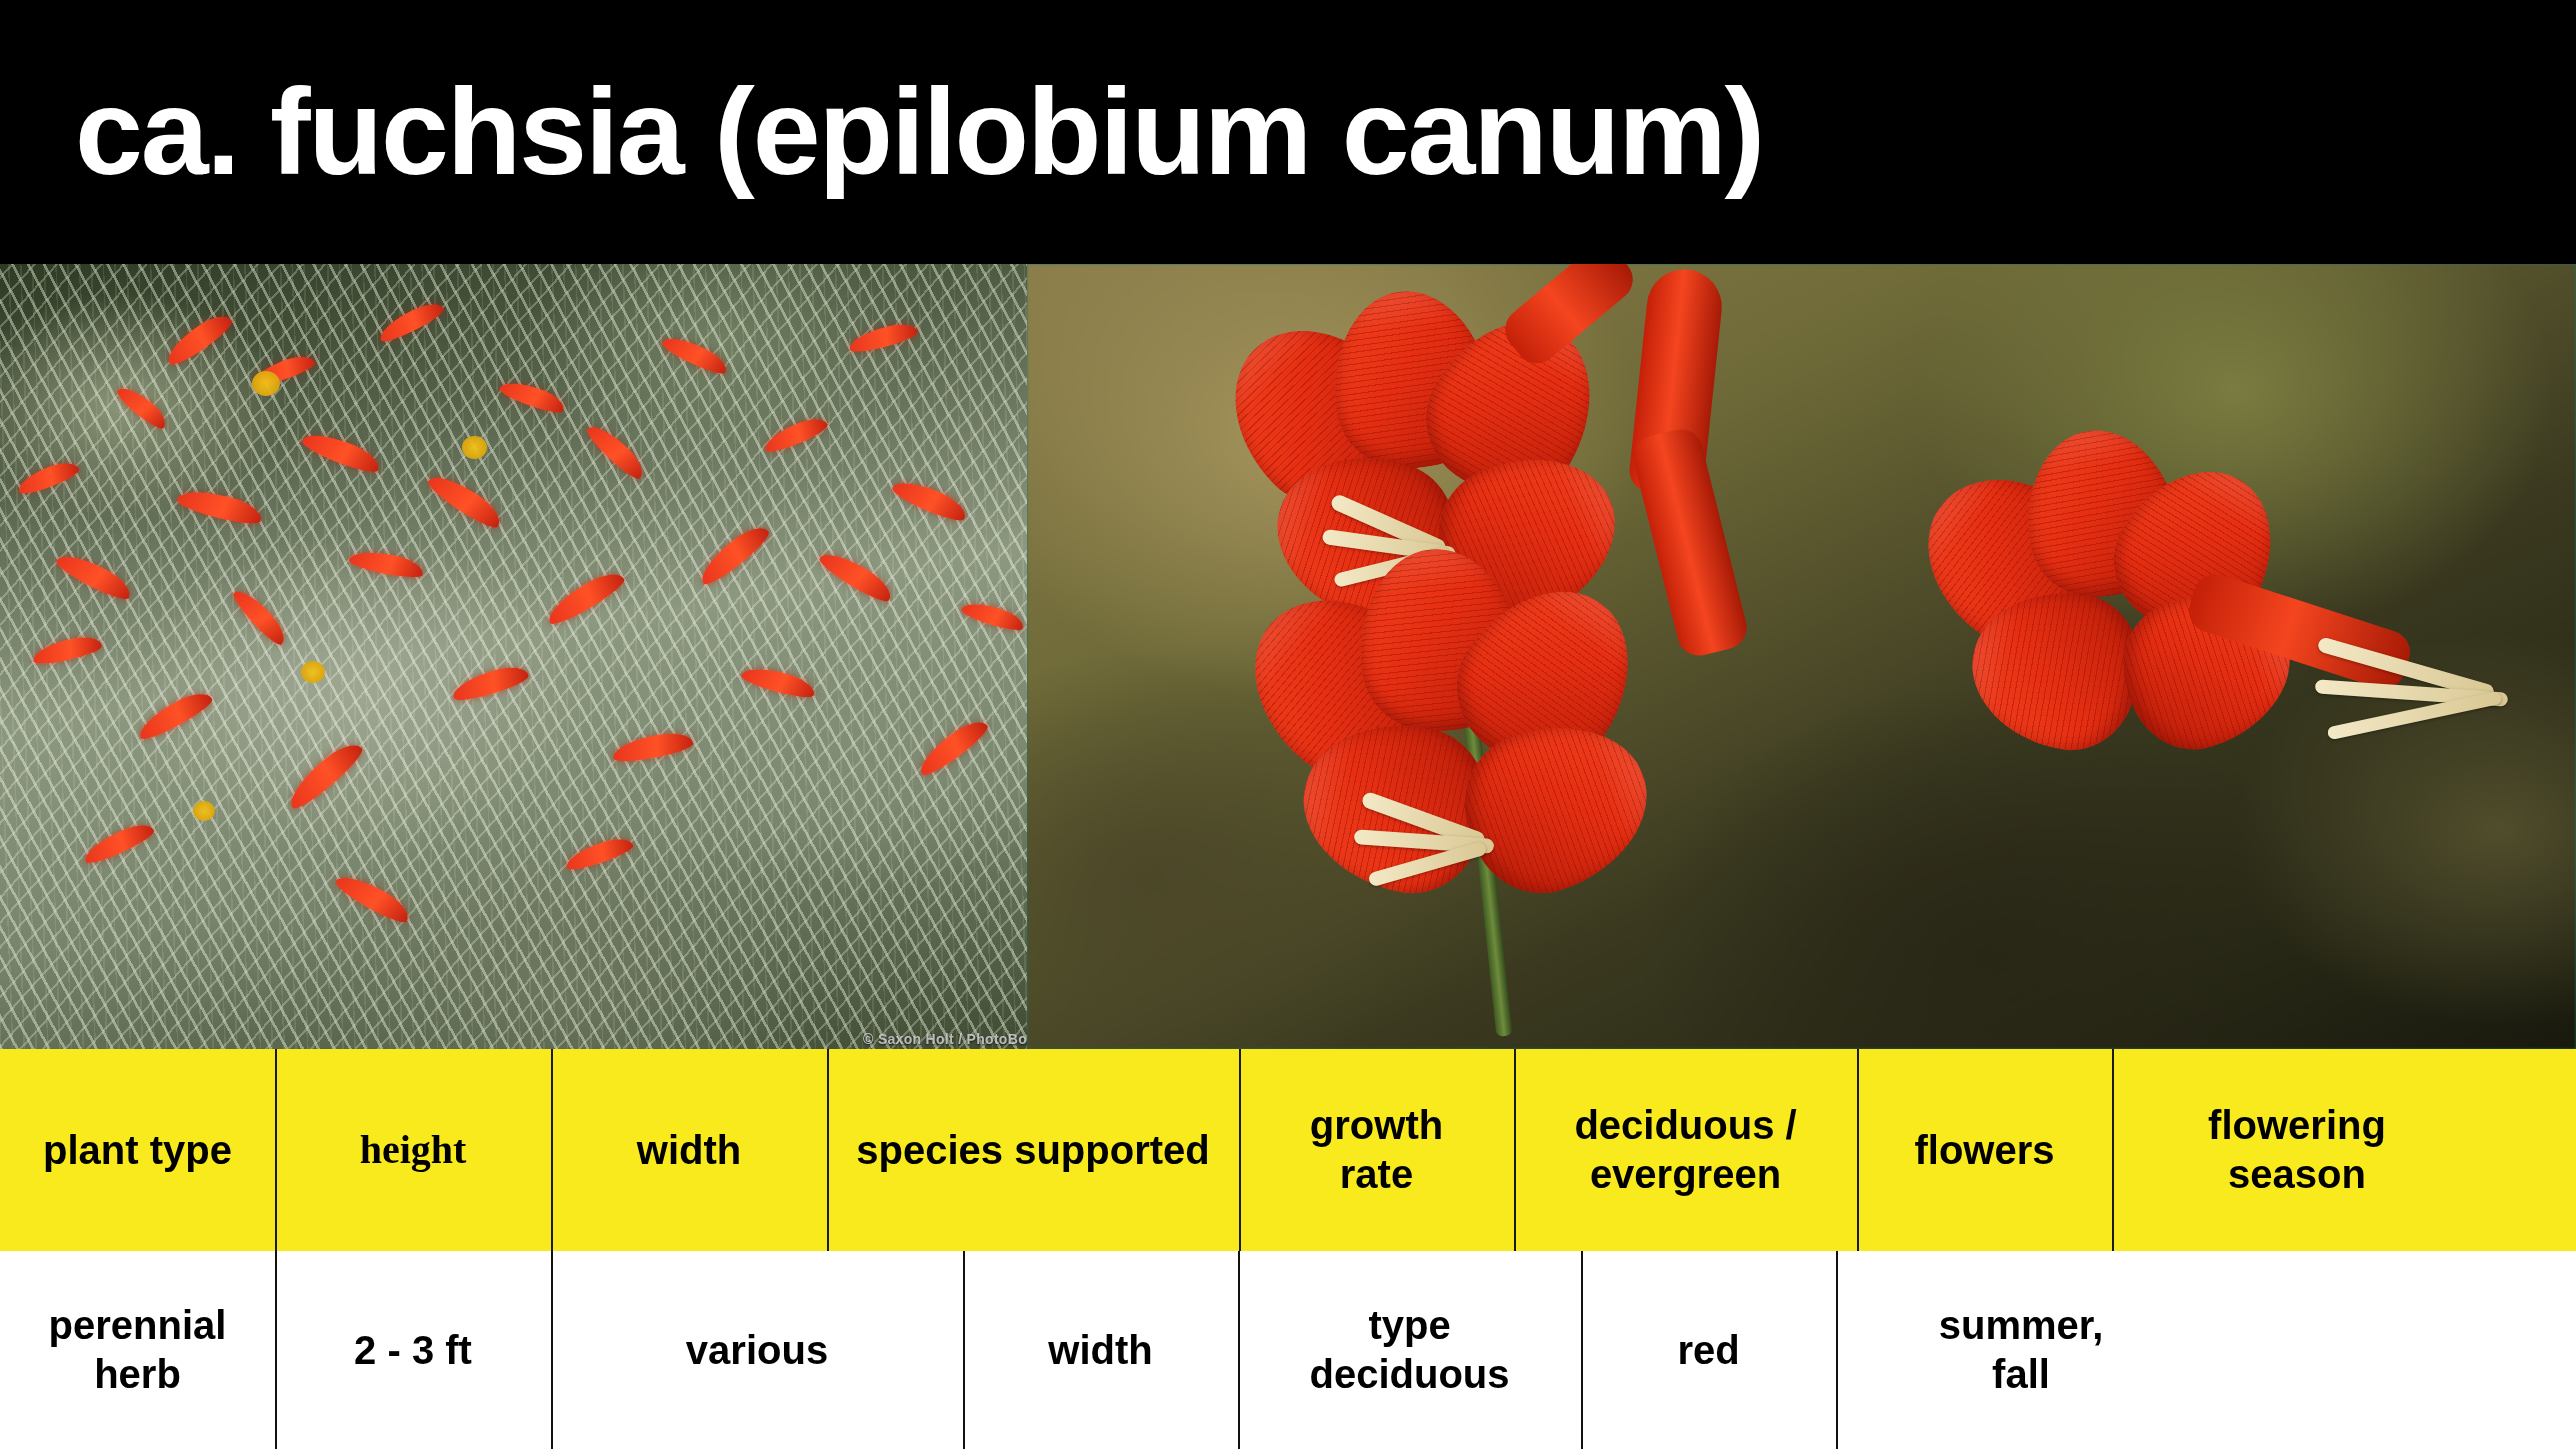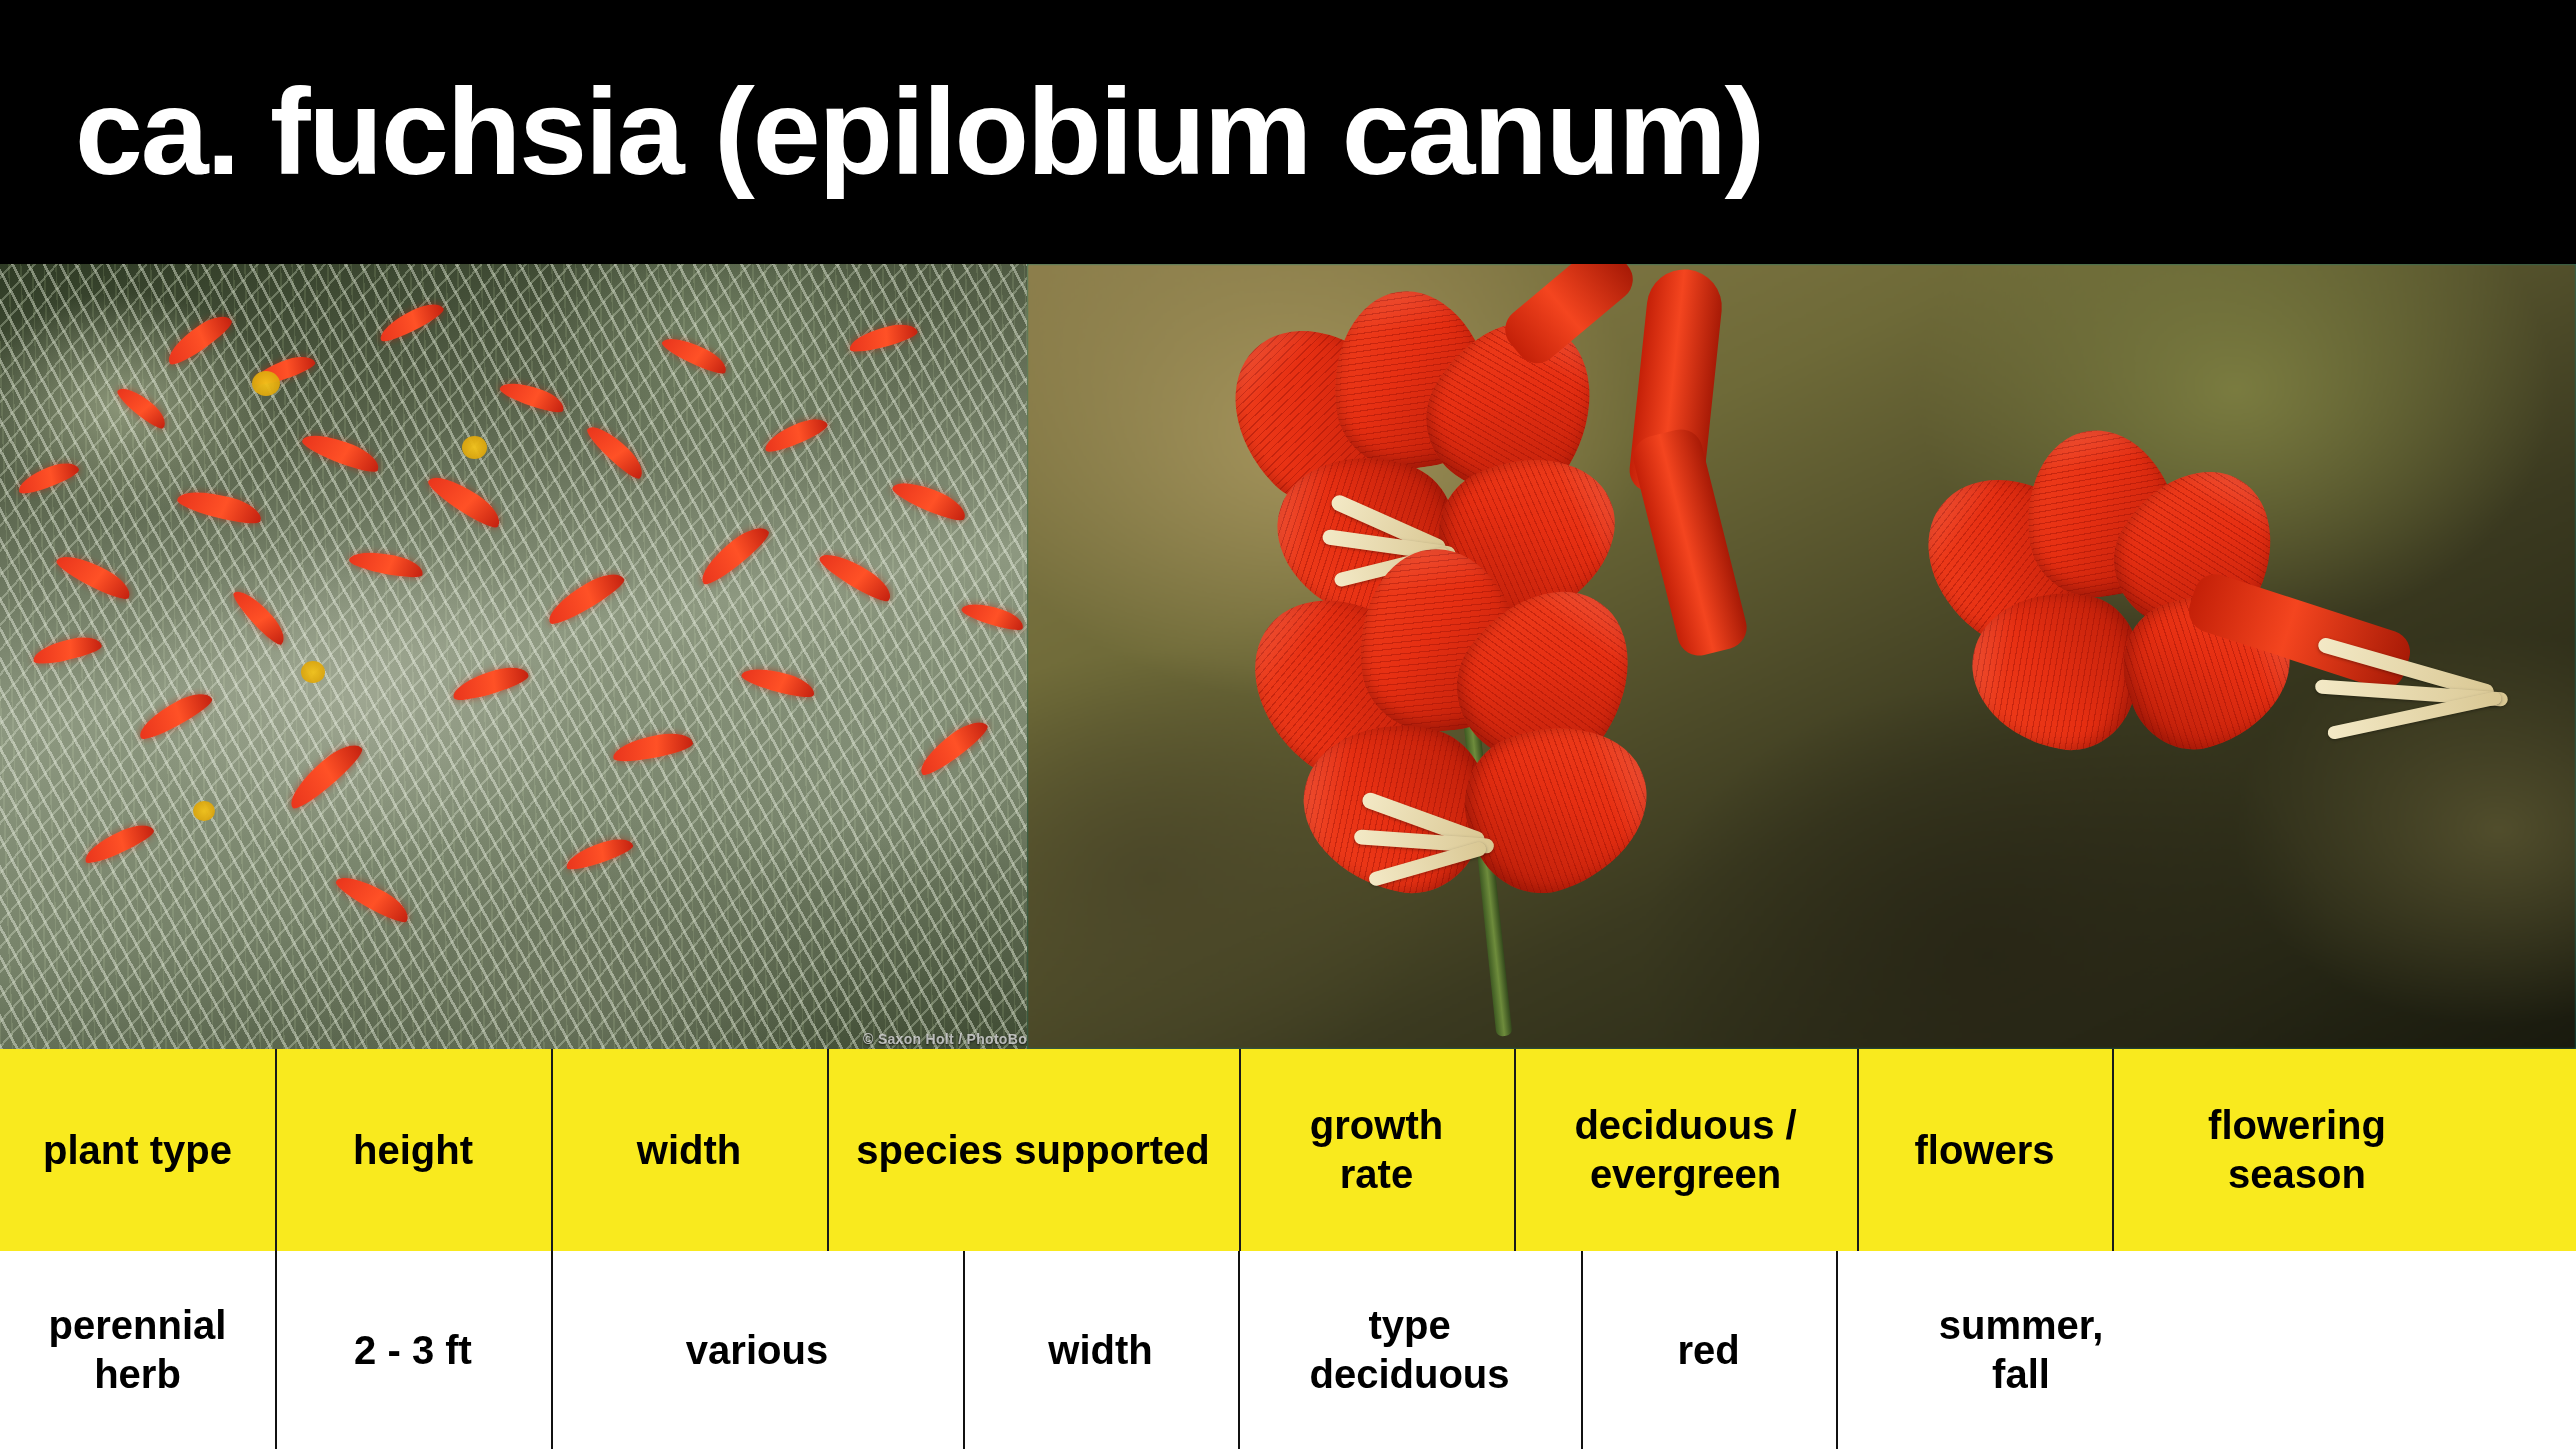--- a/index.html
+++ b/index.html
@@ -207,21 +207,21 @@
     left: 0;
     top: 0;
     bottom: 0;
     width: 2.1px;
     background: #111111;
   }
   .row-head .cell + .cell::before { background: #1a1a1a; }
 
   
   .c0 { width: 275px; }
-  .c1 { width: 276px; }
+  .c1 { width: 276px; font-family: Liberation Serif, serif; }
   .c2 { width: 276px; }
   .c3 { width: 412px; }
   .c4 { width: 275px; }
   .c5 { width: 343px; }
   .c6 { width: 255px; }
   .c7 { width: 370px; }
 </style>
 </head>
 <body>
 

